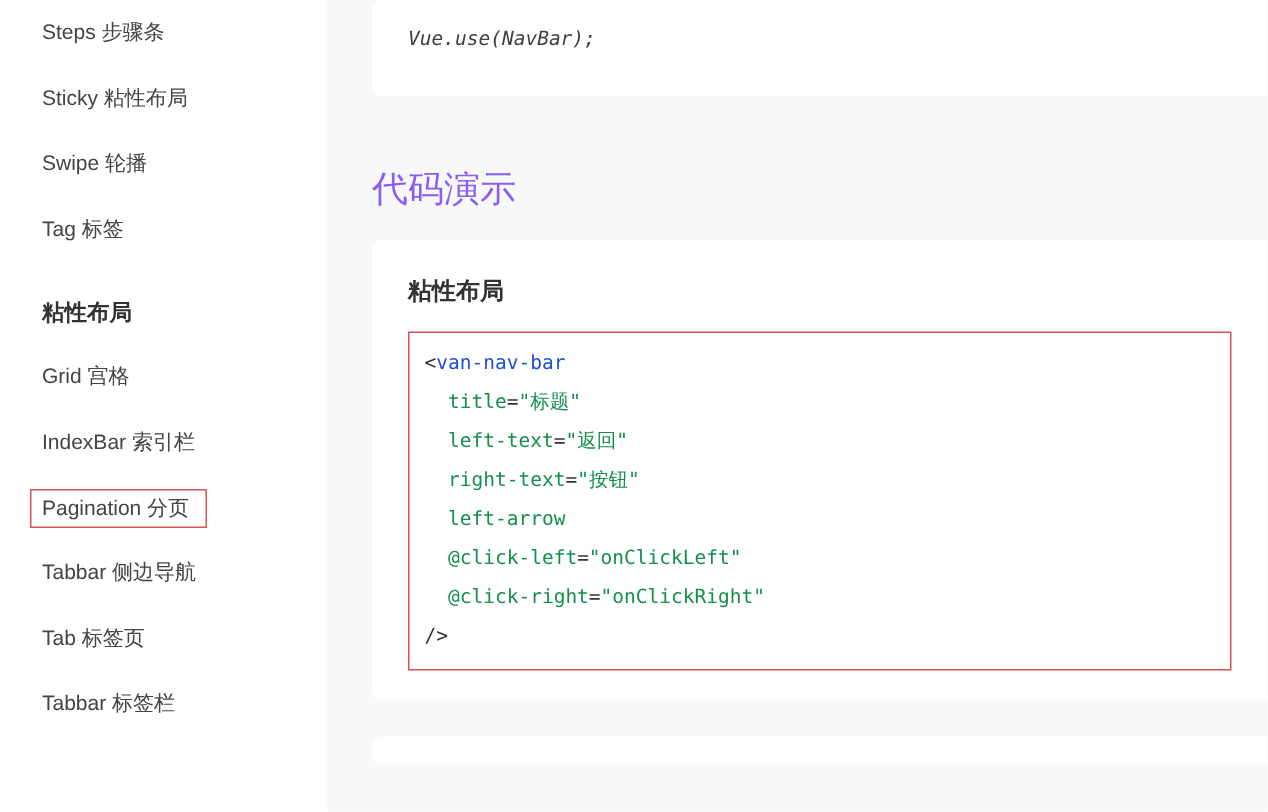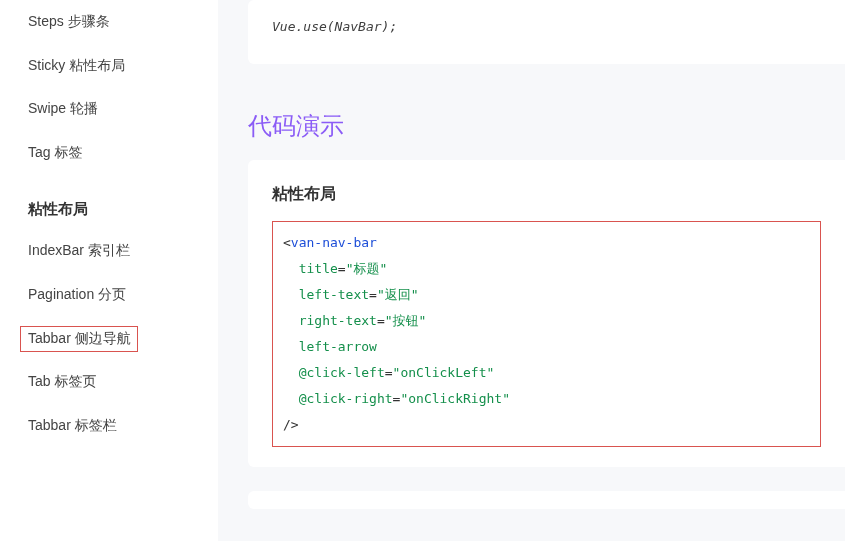--- a/index.html
+++ b/index.html
@@ -107,20 +107,21 @@
 </style>
 </head>
 <body>
 
 <div class="sidebar">
   <a class="sidebar-item">Steps 步骤条</a>
   <a class="sidebar-item">Sticky 粘性布局</a>
   <a class="sidebar-item">Swipe 轮播</a>
   <a class="sidebar-item">Tag 标签</a>
   <div class="sidebar-heading">粘性布局</div>
+  <a class="sidebar-item">Grid 宫格</a>
   <a class="sidebar-item">IndexBar 索引栏</a>
   <a class="sidebar-item">Pagination 分页</a>
   <a class="sidebar-item">Tabbar 侧边导航</a>
   <a class="sidebar-item">Tab 标签页</a>
   <a class="sidebar-item">Tabbar 标签栏</a>
   <div class="highlight-box"></div>
 </div>
 
 <div class="main">
 

